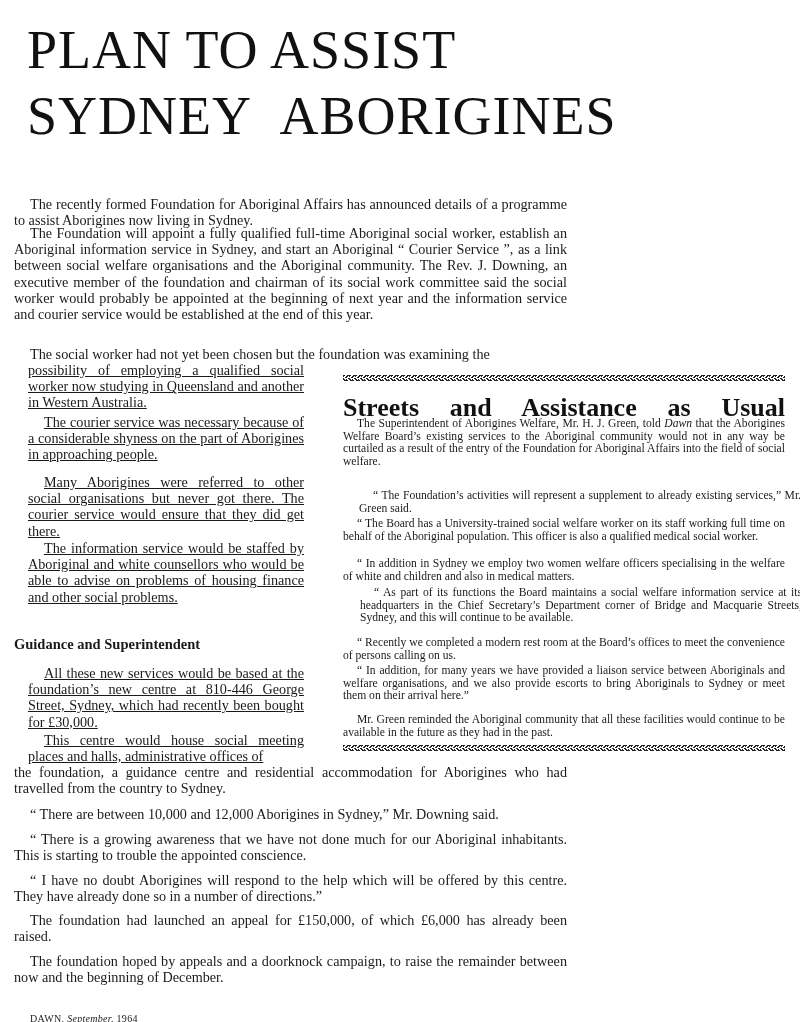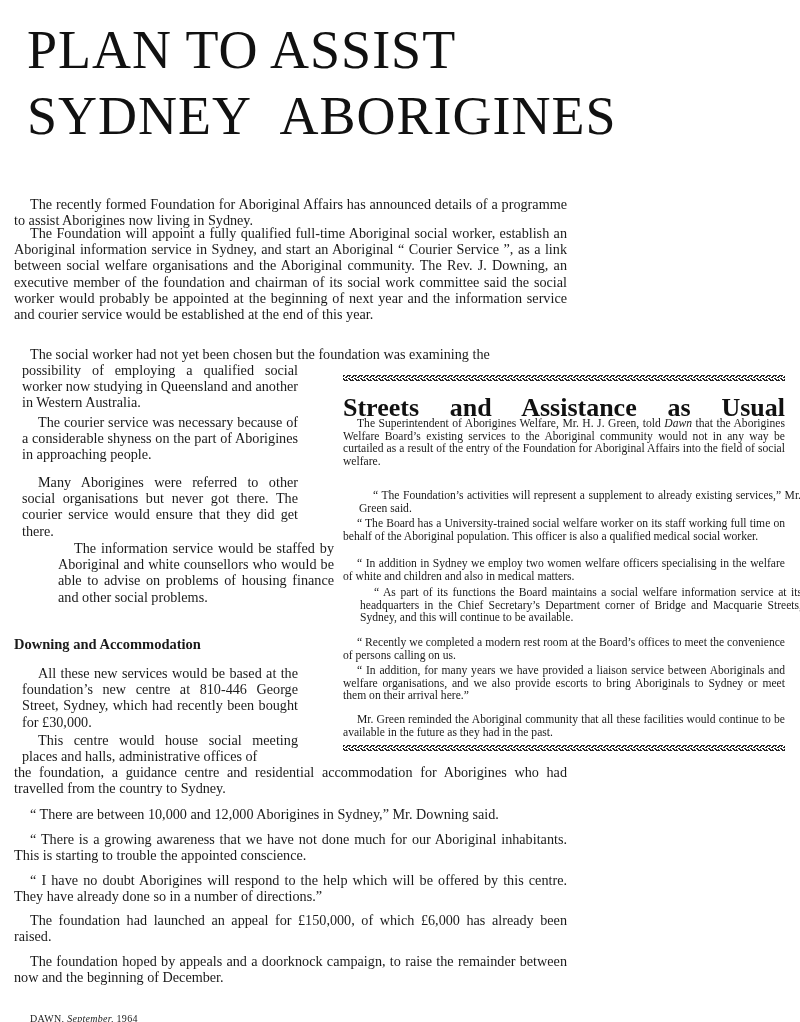--- a/index.html
+++ b/index.html
@@ -18,21 +18,21 @@
     }
     .headline .line2 { word-spacing: 18px; }
     .p {
       position: absolute;
       font-size: 14.2px; line-height: 16.2px;
       text-align: justify;
       margin: 0;
     }
     .p .ind { display: inline-block; width: 16px; }
     .full { left: 14px; width: 553px; }
-    .narrow { left: 22px; width: 276px; }
+    .narrow { left: 28px; width: 276px; text-decoration: underline; }
     .sub {
       position: absolute; left: 14px; top: 636px;
       font-weight: bold; font-size: 14.5px; margin: 0;
     }
     .box {
       position: absolute; left: 343px; top: 375px; width: 442px; height: 380px;
     }
     .wavy {
       position: absolute; left: 0; width: 442px; height: 6px;
       background-image: repeating-linear-gradient(135deg, #222 0 1.5px, transparent 1.5px 3px),
@@ -65,23 +65,23 @@
   <div>PLAN TO ASSIST</div>
   <div class="line2">SYDNEY ABORIGINES</div>
 </h1>
 
 <p class="p full" style="top:180px;margin-top:16px;"><span class="ind"></span><span>The recently formed Foundation for Aboriginal Affairs has announced details of a programme to assist Aborigines now living in Sydney.</span></p>
 <p class="p full" style="top:225px;"><span class="ind"></span><span>The Foundation will appoint a fully qualified full-time Aboriginal social worker, establish an Aboriginal information service in Sydney, and start an Aboriginal “ Courier Service ”, as a link between social welfare organisations and the Aboriginal community.  The Rev. J. Downing, an executive member of the foundation and chairman of its social work committee said the social worker would probably be appointed at the beginning of next year and the information service and courier service would be established at the end of this year.</span></p>
 <p class="p full" style="top:346px;"><span class="ind"></span><span>The social worker had not yet been chosen but the foundation was examining the</span></p>
 <p class="p narrow" style="top:362px;"><span>possibility of employing a qualified social worker now studying in Queensland and another in Western Australia.</span></p>
 <p class="p narrow" style="top:414px;"><span class="ind"></span><span>The courier service was necessary because of a considerable shyness on the part of Aborigines in approaching people.</span></p>
 <p class="p narrow" style="top:474px;"><span class="ind"></span><span>Many Aborigines were referred to other social organisations but never got there. The courier service would ensure that they did get there.</span></p>
-<p class="p narrow" style="top:540px;margin-left:36px;"><span class="ind"></span><span>The information service would be staffed by Aboriginal and white counsellors who would be able to advise on problems of housing finance and other social problems.</span></p>
+<p class="p narrow" style="top:540px;"><span class="ind"></span><span>The information service would be staffed by Aboriginal and white counsellors who would be able to advise on problems of housing finance and other social problems.</span></p>
 
-<h2 class="sub">Downing and Accommodation</h2>
+<h2 class="sub">Guidance and Superintendent</h2>
 
 <p class="p narrow" style="top:665px;"><span class="ind"></span><span>All these new services would be based at the foundation’s new centre at 810-446 George Street, Sydney, which had recently been bought for £30,000.</span></p>
 <p class="p narrow" style="top:732px;"><span class="ind"></span><span>This centre would house social meeting places and halls, administrative offices of</span></p>
 <p class="p full" style="top:764px;"><span>the foundation, a guidance centre and residential accommodation for Aborigines who had travelled from the country to Sydney.</span></p>
 <p class="p full" style="top:806px;"><span class="ind"></span><span>“ There are between 10,000 and 12,000 Aborigines in Sydney,” Mr. Downing said.</span></p>
 <p class="p full" style="top:831px;"><span class="ind"></span><span>“ There is a growing awareness that we have not done much for our Aboriginal inhabitants.   This is starting to trouble the appointed conscience.</span></p>
 <p class="p full" style="top:872px;"><span class="ind"></span><span>“ I have no doubt Aborigines will respond to the help which will be offered by this centre.   They have already done so in a number of directions.”</span></p>
 <p class="p full" style="top:912px;"><span class="ind"></span><span>The foundation had launched an appeal for £150,000, of which £6,000 has already been raised.</span></p>
 <p class="p full" style="top:953px;"><span class="ind"></span><span>The foundation hoped by appeals and a doorknock campaign, to raise the remainder between now and the beginning of December.</span></p>
 

